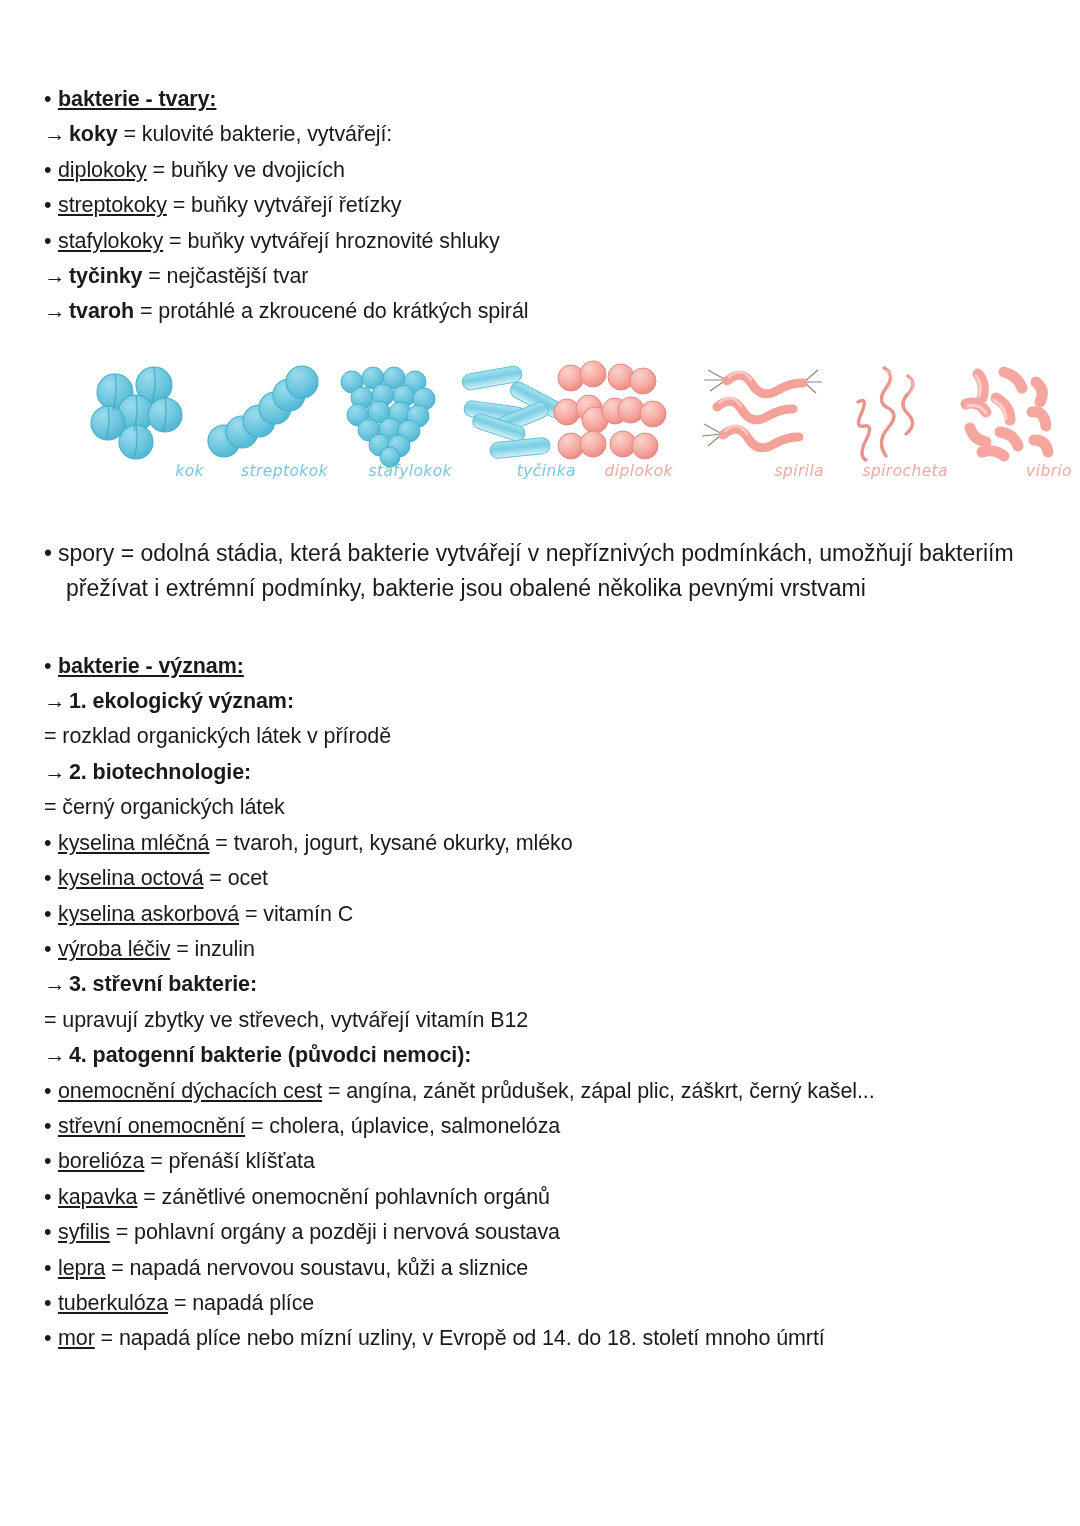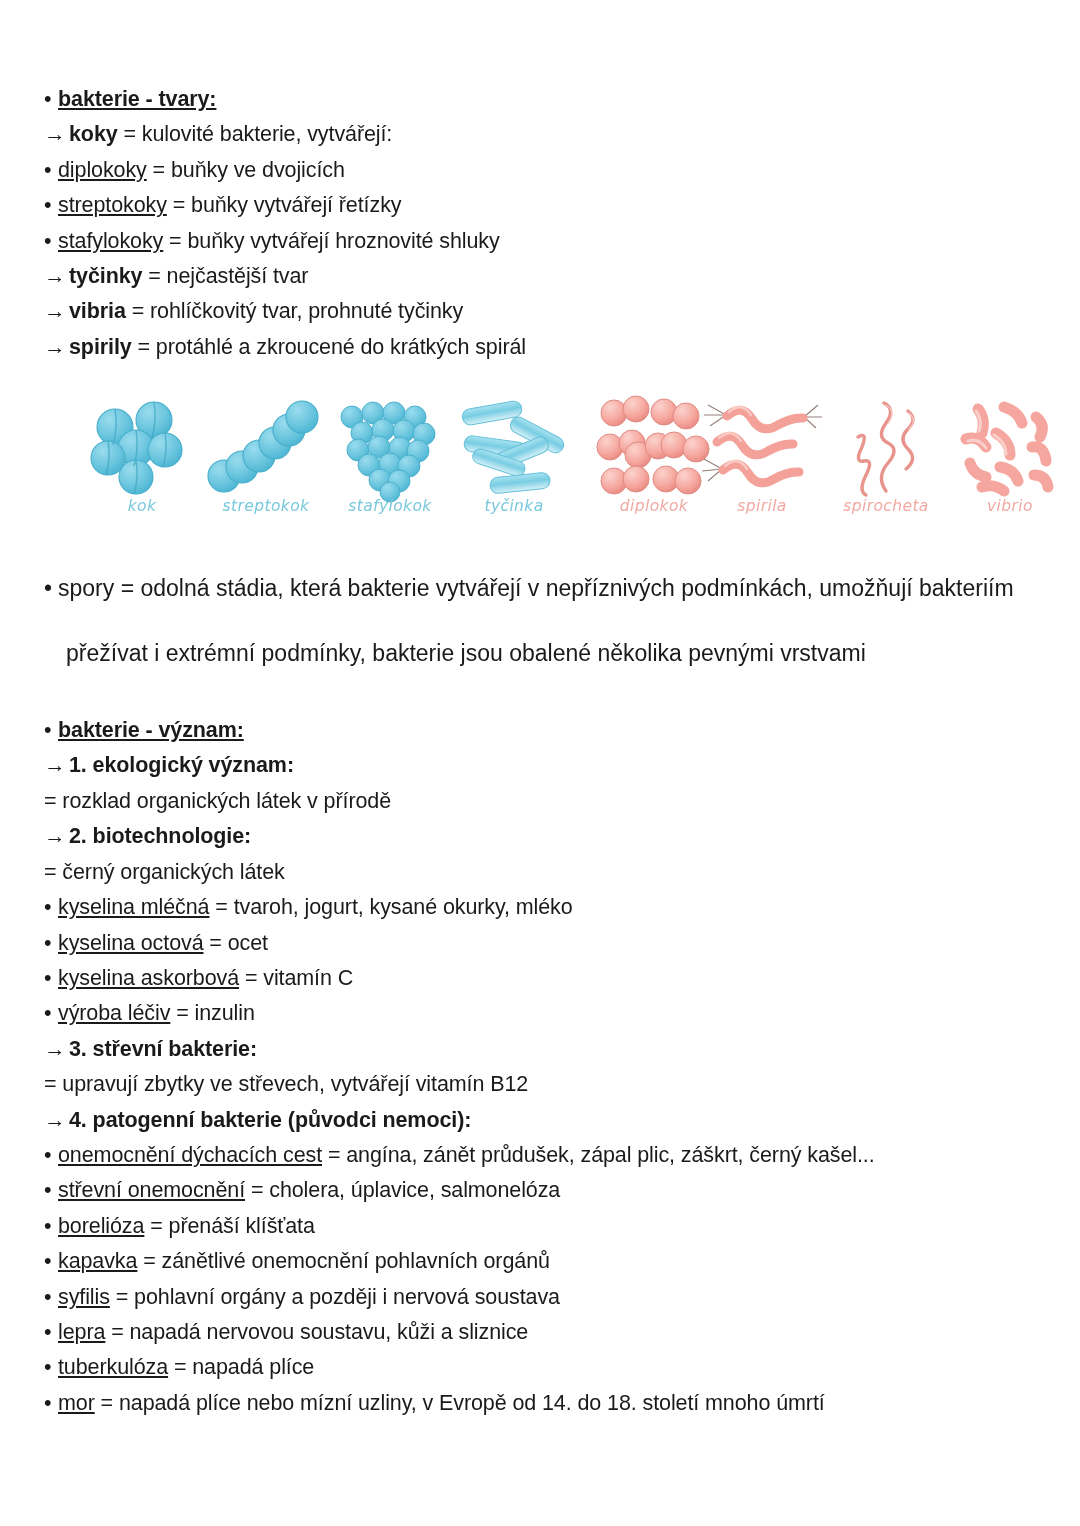--- a/index.html
+++ b/index.html
@@ -34,21 +34,21 @@
   .line .b { font-weight: bold; }
   .line .u { text-decoration: underline; text-underline-offset: 2px; }
   .line .bu { font-weight: bold; text-decoration: underline; text-underline-offset: 2px; }
   .bullet { display: inline-block; width: 14px; }
   .arrow  { display: inline-block; width: 25px; font-weight: 400; }
 
   .para {
     font-size: 23px;
     line-height: 35.4px;
   }
-  .para .indent2 { display: block; padding-left: 22px; margin-top: 29px; }
+  .para .indent2 { display: block; padding-left: 22px; }
 
   .gap-illus { height: 28px; }
   .gap-a { height: 30px; }
   .gap-b { height: 42px; }
 
   
   .illus {
     position: relative;
     width: 992px;
     height: 148px;
@@ -64,21 +64,21 @@
     position: absolute;
     left: 0; top: 0;
     width: 124px;
     height: 108px;
   }
   .cell .cap {
     position: absolute;
     left: 0;
     top: 104px;
     width: 124px;
-    text-align: center;
+    text-align: right;
     font-family: "DejaVu Sans", sans-serif;
     font-size: 15.5px;
     letter-spacing: 0.4px;
     font-style: italic;
     font-weight: 400;
   }
   .cap.blue { color: #79c8dc; }
   .cap.pink { color: #f2a9a2; }
 
   svg { display: block; overflow: visible; }
@@ -105,26 +105,23 @@
   </div>
 
   <div class="line">
     <span class="bullet">•</span><span class="u">stafylokoky</span><span> = buňky vytvářejí hroznovité shluky</span>
   </div>
 
   <div class="line">
     <span class="arrow">→</span><span class="b">tyčinky</span><span> = nejčastější tvar</span>
   </div>
 
-  <div class="line">
-    <span class="arrow">→</span><span class="b">vibria</span><span> = rohlíčkovitý tvar, prohnuté tyčinky</span>
-  </div>
-
-  <div class="line">
-    <span class="arrow">→</span><span class="b">spirily</span><span> = protáhlé a zkroucené do krátkých spirál</span>
+
+  <div class="line">
+    <span class="arrow">→</span><span class="b">tvaroh</span><span> = protáhlé a zkroucené do krátkých spirál</span>
   </div>
 
 
   <div class="gap-illus"></div>
 
   <div class="illus">
 
     <div class="cell" style="left:0px;">
       <div class="art">
         <svg width="124" height="108" viewBox="0 0 124 108">
@@ -230,21 +227,21 @@
             <rect x="12" y="46" width="62" height="16" rx="8" transform="rotate(8 43 54)"></rect>
             <rect x="40" y="52" width="58" height="16" rx="8" transform="rotate(-22 69 60)"></rect>
             <rect x="20" y="62" width="54" height="15" rx="7.5" transform="rotate(18 47 69)"></rect>
             <rect x="38" y="82" width="60" height="16" rx="8" transform="rotate(-6 68 90)"></rect>
           </g>
         </svg>
       </div>
       <div class="cap blue">tyčinka</div>
     </div>
 
-    <div class="cell" style="left:512px;">
+    <div class="cell" style="left:469px;">
       <div class="art">
         <svg width="124" height="108" viewBox="0 0 124 108">
           <defs>
             <radialGradient id="gp1" cx="35%" cy="28%" r="78%">
               <stop offset="0%" stop-color="#fbd3cd"></stop>
                 <stop offset="60%" stop-color="#f6a9a1"></stop>
                 <stop offset="100%" stop-color="#e8877f"></stop>
             </radialGradient>
           </defs>
           <g stroke="#e08b83" stroke-width="1" fill="url(#gp1)">

